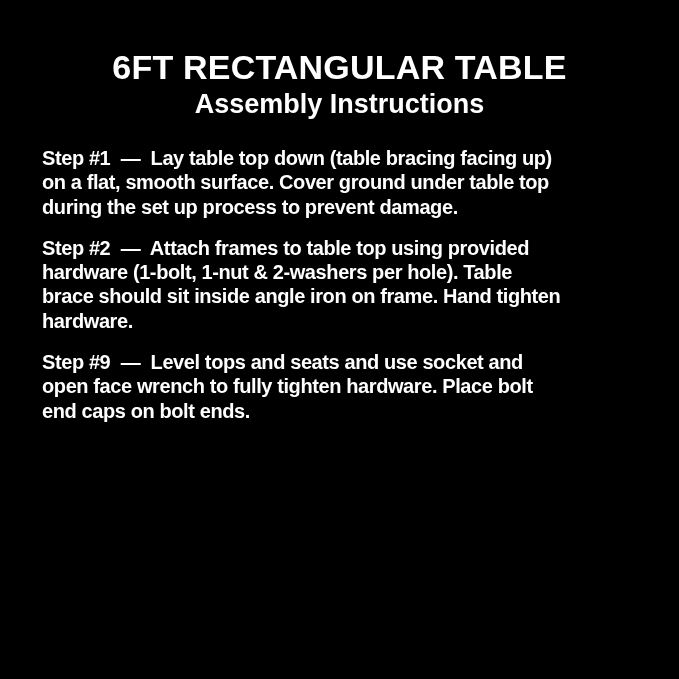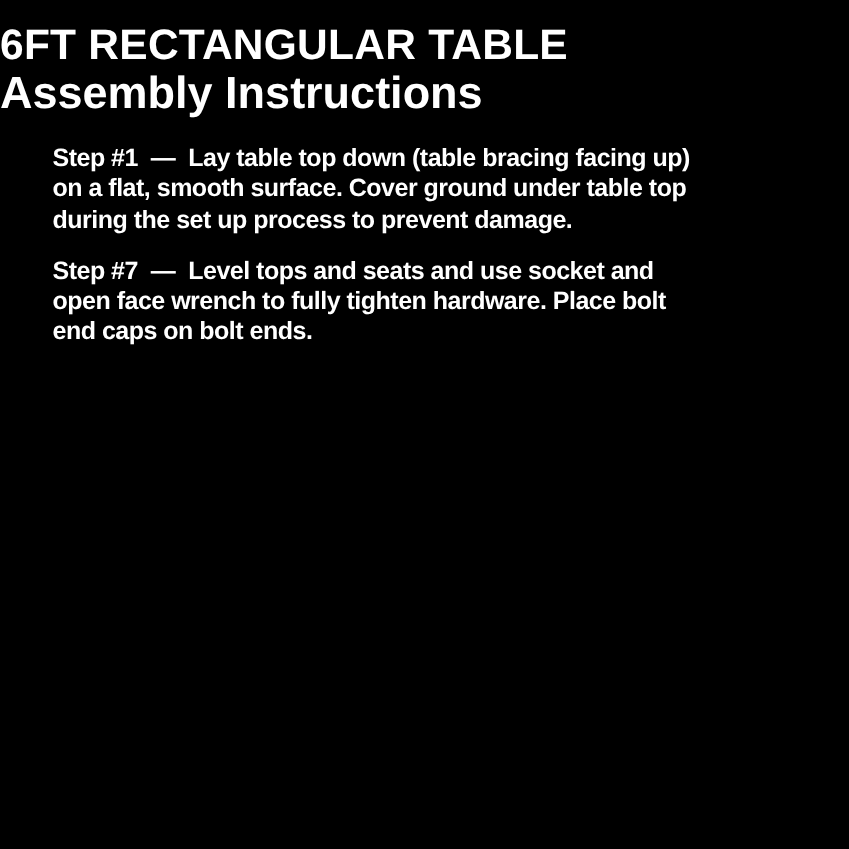--- a/index.html
+++ b/index.html
@@ -12,32 +12,33 @@
     width: 679px;
     height: 679px;
     background: #000000;
     color: #ffffff;
     font-family: "Liberation Sans", sans-serif;
     font-weight: bold;
     overflow: hidden;
     box-sizing: border-box;
   }
   .header {
-    padding-top: 15px;
+    text-align: center;
+    padding-top: 46px;
   }
   .title {
     margin: 0;
     font-size: 34px;
     line-height: 42px;
     letter-spacing: 0.2px;
     font-weight: bold;
   }
   .subtitle {
     margin: 0;
-    font-size: 36px;
+    font-size: 27px;
     line-height: 33px;
     font-weight: bold;
   }
   .steps {
     margin: 25px 30px 0 42px;
     width: 606px;
   }
   .step {
     margin: 0 0 17px 0;
     font-size: 20px;
@@ -52,17 +53,21 @@
 
 <div class="page">
   <div class="header">
     <h1 class="title">6FT RECTANGULAR TABLE</h1>
     <h2 class="subtitle">Assembly Instructions</h2>
   </div>
   <div class="steps">
     <p class="step">Step #1  —  Lay table top down (table bracing facing up)
 on a flat, smooth surface. Cover ground under table top
 during the set up process to prevent damage.</p>
-    <p class="step">Step #7  —  Level tops and seats and use socket and
+    <p class="step">Step #2  —  Attach frames to table top using provided
+hardware (1-bolt, 1-nut &amp; 2-washers per hole). Table
+brace should sit inside angle iron on frame. Hand tighten
+hardware.</p>
+    <p class="step">Step #9  —  Level tops and seats and use socket and
 open face wrench to fully tighten hardware. Place bolt
 end caps on bolt ends.</p>
   </div>
 </div>
 
 </body></html>

